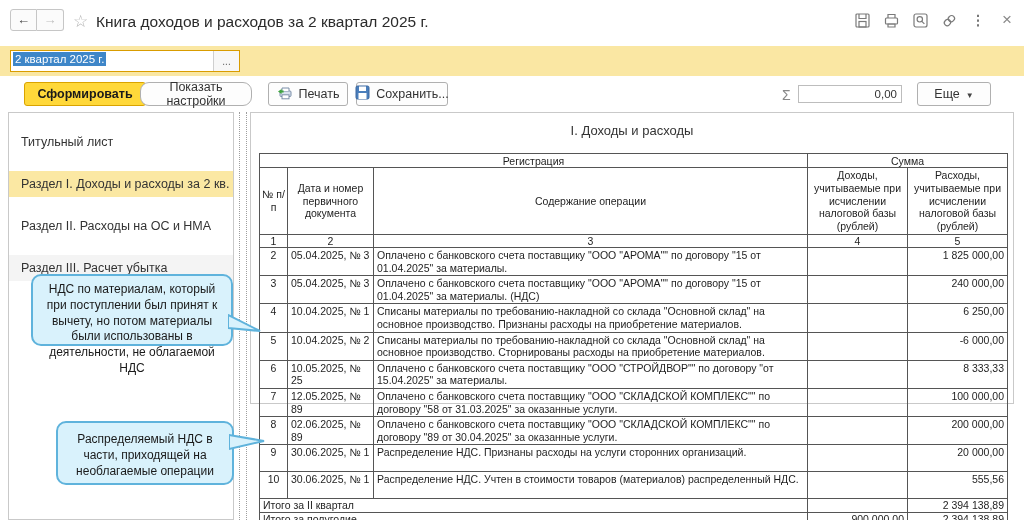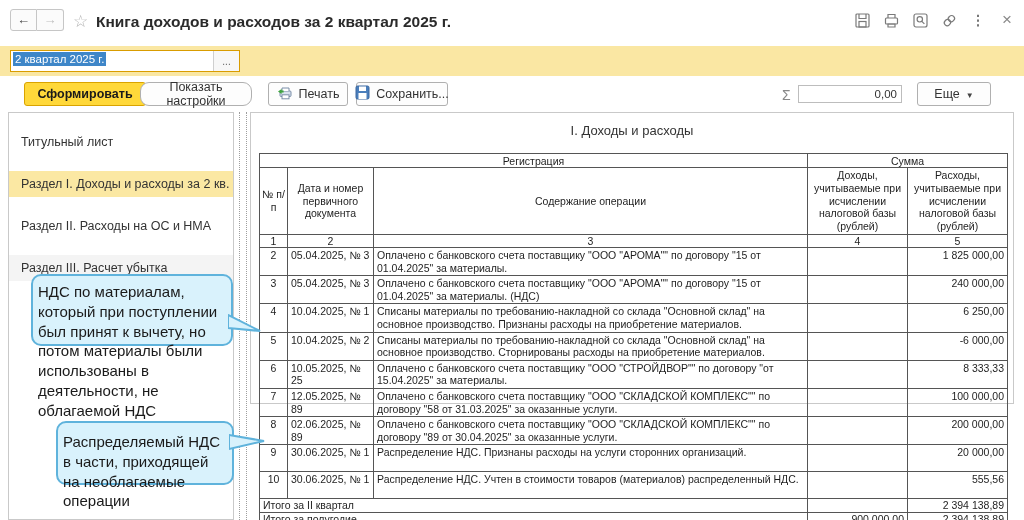--- a/index.html
+++ b/index.html
@@ -8,21 +8,21 @@
           font-family:"Liberation Sans", sans-serif; color:#333; background:#fff; }
 
   
   .titlebar { position:absolute; left:0; top:0; width:1024px; height:46px; background:#fff; }
   .navgrp { position:absolute; left:10px; top:9px; display:flex; }
   .navbtn { width:27px; height:22px; border:1px solid #c6c6c6; background:#fbfbfb;
             font-size:13px; line-height:20px; text-align:center; cursor:pointer; }
   .navbtn.back { border-radius:3px 0 0 3px; color:#444; }
   .navbtn.fwd  { border-radius:0 3px 3px 0; color:#c0c0c0; border-left:none; }
   .star { position:absolute; left:73px; top:11px; font-size:17px; color:#b5b5b5; cursor:pointer; }
-  .wtitle { position:absolute; left:96px; top:13px; font-size:15.5px; font-weight:700; color:#2b2b2b; white-space:nowrap; }
+  .wtitle { position:absolute; left:96px; top:13px; font-size:15.5px; font-weight:400; color:#2b2b2b; white-space:nowrap; }
   .winicons { position:absolute; right:8px; top:11px; display:flex; align-items:center; gap:11px; }
   .winicons .ic { width:18px; height:18px; display:flex; align-items:center; justify-content:center; cursor:pointer; }
   .winicons svg { stroke:#7a7a7a; fill:none; stroke-width:1.2; }
   .ic-more { font-size:14px; color:#767676; font-weight:bold; letter-spacing:0; }
   .ic-close { font-size:17px; color:#8a8a8a; line-height:16px; }
 
   
   .strip { position:absolute; left:0; top:46px; width:1024px; height:30px; background:#fae7a3; }
   .period-box { position:absolute; left:10px; top:4px; height:22px; width:230px; background:#fff;
                 border:1px solid #dp; border:1px solid #d99c00; display:flex; }
@@ -68,21 +68,21 @@
   tr.hdr th { height:64px; vertical-align:middle; text-align:center; padding:1px 2px; line-height:1.22; }
   tr.nums td { height:13px; text-align:center; padding:0; }
   tr.data td { height:27px; vertical-align:top; line-height:12.6px; padding:1px 3px; }
   td.c-num { text-align:center; }
   td.c-val { text-align:right; white-space:nowrap; }
   tr.total td { height:13px; padding:0 3px; line-height:13px; }
   tr.total td.c-val { text-align:right; white-space:nowrap; }
 
   
   .callout { position:absolute; background:#d9f2fc; border:2px solid #5fb3dc; border-radius:10px;
-             font-size:15px; color:#1a1a1a; padding:6px 5px; z-index:5;
+             font-size:12px; color:#1a1a1a; text-align:center; padding:6px 5px; z-index:5;
              line-height:1.32; }
   .co1 { left:31px; top:274px; width:202px; height:72px; }
   .co2 { left:56px; top:421px; width:178px; height:64px; padding-top:9px; }
   .tail { position:absolute; }
 </style>
 </head>
 <body>
 
 <div class="page">
 

